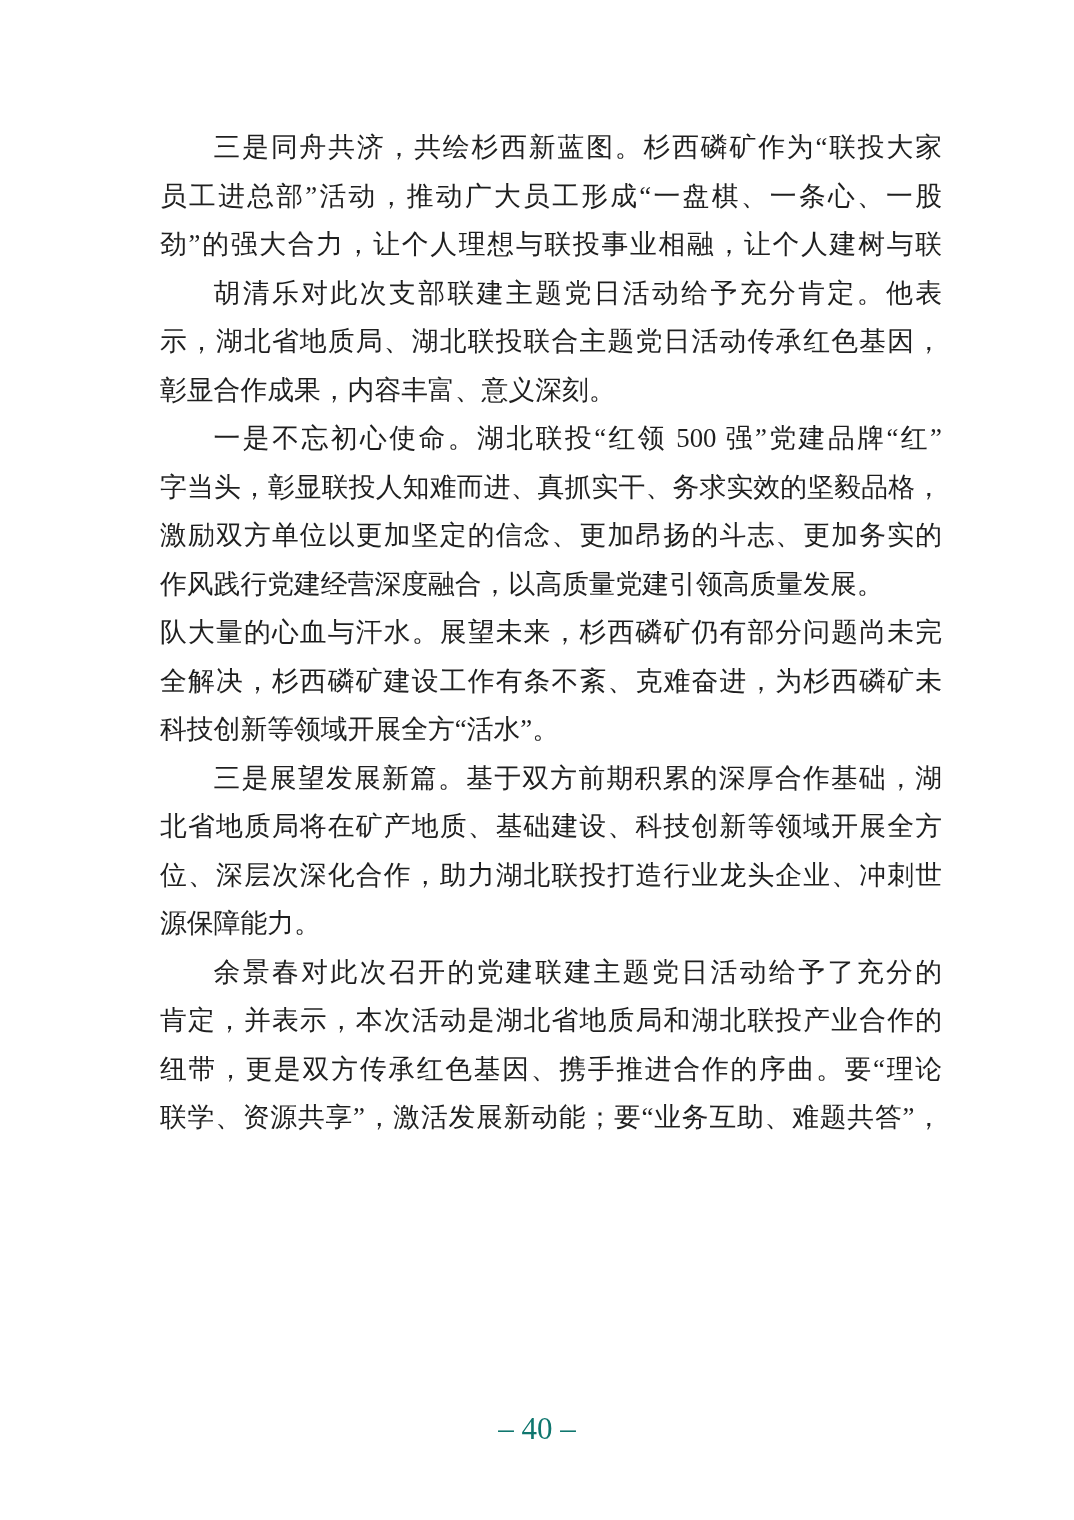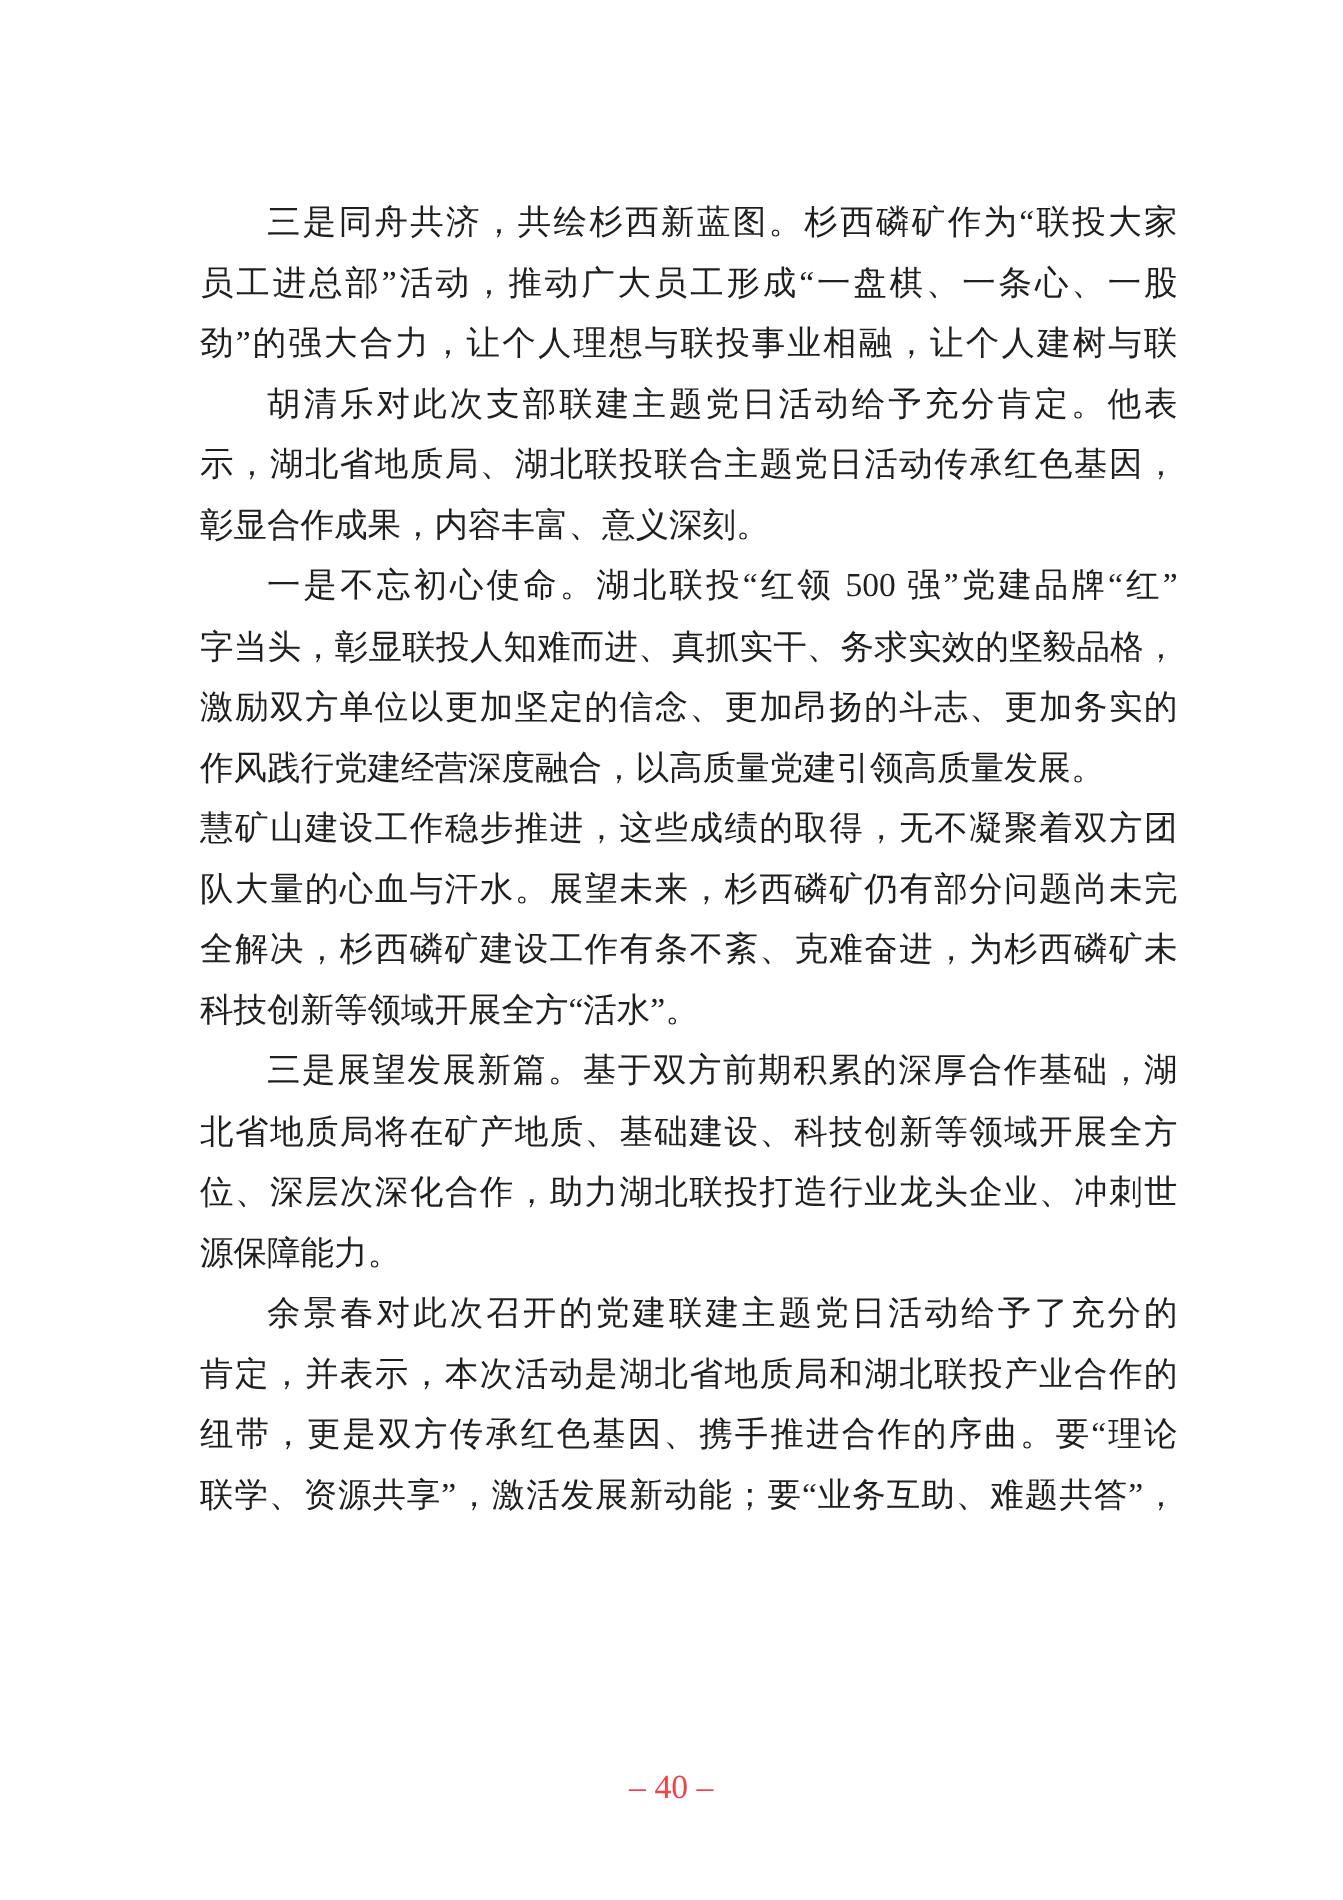--- a/index.html
+++ b/index.html
@@ -16,21 +16,21 @@
     overflow: hidden;
   }
   .page {
     position: absolute;
     inset: 0;
     background: #ffffff;
   }
   .content {
     position: absolute;
     left: 160px;
-    top: 153px;
+    top: 123px;
     width: 782px;
     font-size: 26.8px;
     line-height: 48.5px;
     letter-spacing: 0;
   }
   .line {
     height: 48.5px;
     overflow: hidden;
     text-align: justify;
     text-align-last: justify;
@@ -42,42 +42,41 @@
   }
   .line.indent {
     text-indent: 2em;
   }
   .page-footer {
     position: absolute;
     left: 0;
     top: 1412px;
     width: 100%;
     text-align: center;
-    font-size: 27px;
+    font-size: 31px;
     line-height: 34px;
-    color: #ef4444;
+    color: #0f766e;
   }
 </style>
 </head>
 <body>
 
 <div class="page">
   <main class="content">
 
   <div class="line indent">三是同舟共济，共绘杉西新蓝图。杉西磷矿作为“联投大家</div>
       <div class="line">员工进总部”活动，推动广大员工形成“一盘棋、一条心、一股</div>
       <div class="line">劲”的强大合力，让个人理想与联投事业相融，让个人建树与联</div>
       <div class="line indent">胡清乐对此次支部联建主题党日活动给予充分肯定。他表</div>
       <div class="line">示，湖北省地质局、湖北联投联合主题党日活动传承红色基因，</div>
       <div class="line last">彰显合作成果，内容丰富、意义深刻。</div>
       <div class="line indent">一是不忘初心使命。湖北联投“红领 500 强”党建品牌“红”</div>
       <div class="line">字当头，彰显联投人知难而进、真抓实干、务求实效的坚毅品格，</div>
       <div class="line">激励双方单位以更加坚定的信念、更加昂扬的斗志、更加务实的</div>
       <div class="line last">作风践行党建经营深度融合，以高质量党建引领高质量发展。</div>
-      <div class="line">慧矿山建设工作稳步推进，这些成绩的取得，无不凝聚着双方团</div>
       <div class="line">队大量的心血与汗水。展望未来，杉西磷矿仍有部分问题尚未完</div>
       <div class="line">全解决，杉西磷矿建设工作有条不紊、克难奋进，为杉西磷矿未</div>
       <div class="line last">科技创新等领域开展全方“活水”。</div>
       <div class="line indent">三是展望发展新篇。基于双方前期积累的深厚合作基础，湖</div>
       <div class="line">北省地质局将在矿产地质、基础建设、科技创新等领域开展全方</div>
       <div class="line">位、深层次深化合作，助力湖北联投打造行业龙头企业、冲刺世</div>
       <div class="line last">源保障能力。</div>
       <div class="line indent">余景春对此次召开的党建联建主题党日活动给予了充分的</div>
       <div class="line">肯定，并表示，本次活动是湖北省地质局和湖北联投产业合作的</div>
       <div class="line">纽带，更是双方传承红色基因、携手推进合作的序曲。要“理论</div>

